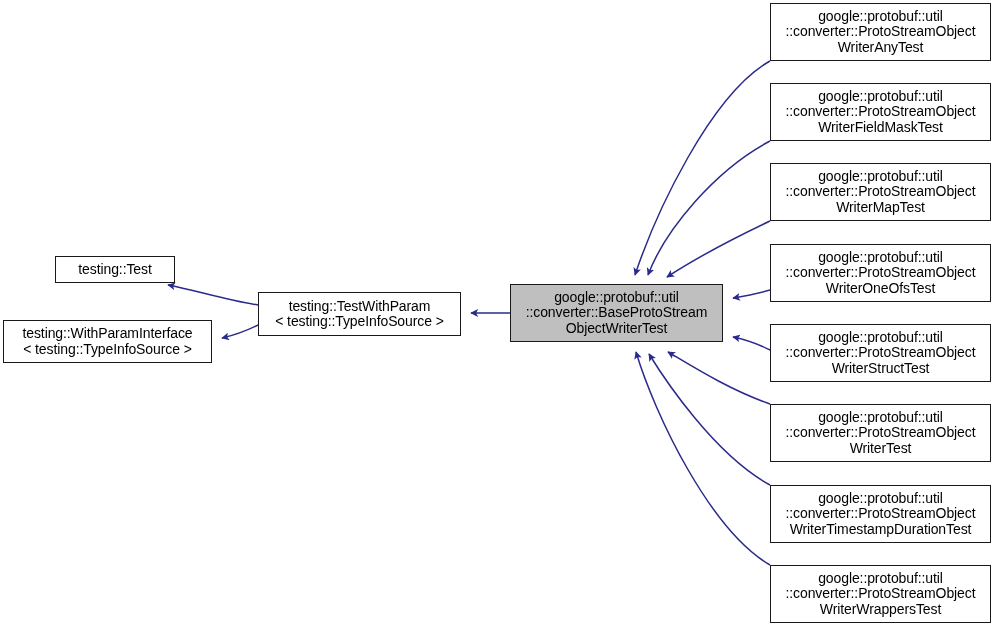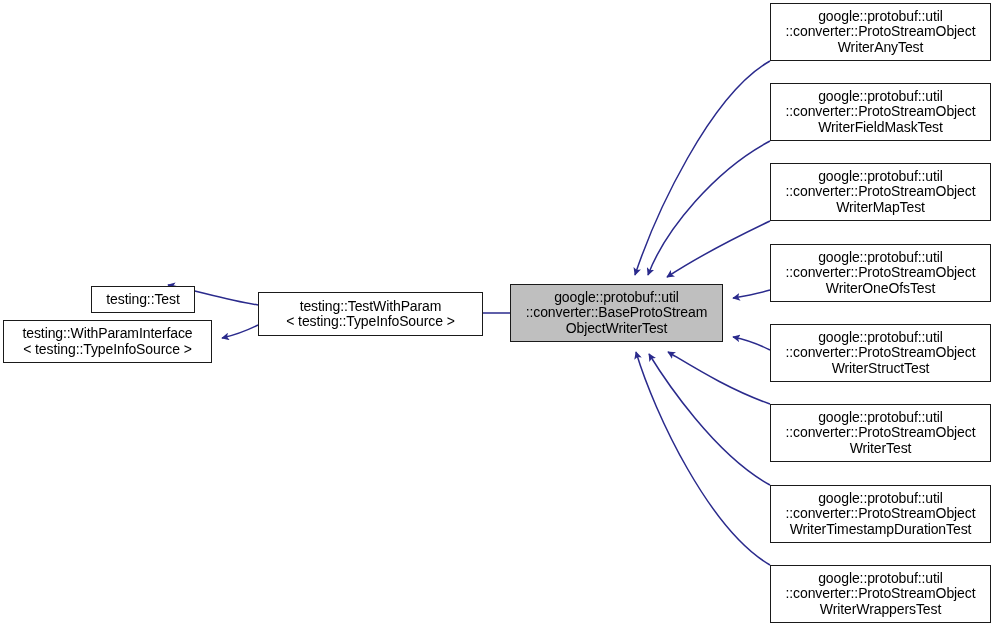--- a/index.html
+++ b/index.html
@@ -69,24 +69,24 @@
         <path d="M 770,221 C 730,240 690,262 667,277" fill="none" stroke="#2a2a8c" stroke-width="1.5" marker-end="url(#arrowhead)"></path>
         <path d="M 770,290 C 760,293 745,296 733,298" fill="none" stroke="#2a2a8c" stroke-width="1.5" marker-end="url(#arrowhead)"></path>
         <path d="M 770,350 C 760,345 748,340 733,337" fill="none" stroke="#2a2a8c" stroke-width="1.5" marker-end="url(#arrowhead)"></path>
         <path d="M 770,404 C 730,390 695,368 668,352" fill="none" stroke="#2a2a8c" stroke-width="1.5" marker-end="url(#arrowhead)"></path>
         <path d="M 770,485 C 715,455 665,380 649,354" fill="none" stroke="#2a2a8c" stroke-width="1.5" marker-end="url(#arrowhead)"></path>
         <path d="M 770,565 C 710,530 655,415 636,352" fill="none" stroke="#2a2a8c" stroke-width="1.5" marker-end="url(#arrowhead)"></path>
       </g>
   </svg>
 
   <div id="nodes-group">
-      <div class="node" style="left: 55px; top: 286px; width: 104px; height: 27px; border-color: rgb(26, 26, 26); background: rgb(255, 255, 255); color: rgb(0, 0, 0); margin-left: 36px;"><span class="node-label">testing::Test</span></div>
+      <div class="node" style="left: 55px; top: 256px; width: 120px; height: 27px; border-color: rgb(26, 26, 26); background: rgb(255, 255, 255); color: rgb(0, 0, 0);"><span class="node-label">testing::Test</span></div>
       <div class="node" style="left: 3px; top: 320px; width: 209px; height: 43px; border-color: rgb(26, 26, 26); background: rgb(255, 255, 255); color: rgb(0, 0, 0); align-items: center;"><span class="node-label">testing::WithParamInterface
 &lt; testing::TypeInfoSource &gt;</span></div>
-      <div class="node" style="left: 258px; top: 292px; width: 225px; height: 44px; border-color: rgb(26, 26, 26); background: rgb(255, 255, 255); color: rgb(0, 0, 0);"><span class="node-label">testing::TestWithParam
+      <div class="node" style="left: 258px; top: 292px; width: 203px; height: 44px; border-color: rgb(26, 26, 26); background: rgb(255, 255, 255); color: rgb(0, 0, 0);"><span class="node-label">testing::TestWithParam
 &lt; testing::TypeInfoSource &gt;</span></div>
       <div class="node highlight" style="left: 510px; top: 284px; width: 213px; height: 58px; border-color: rgb(26, 26, 26); background: rgb(191, 191, 191); color: rgb(0, 0, 0);"><span class="node-label">google::protobuf::util
 ::converter::BaseProtoStream
 ObjectWriterTest</span></div>
       <div class="node" style="left: 770px; top: 3px; width: 221px; height: 58px; border-color: rgb(26, 26, 26); background: rgb(255, 255, 255); color: rgb(0, 0, 0);"><span class="node-label">google::protobuf::util
 ::converter::ProtoStreamObject
 WriterAnyTest</span></div>
       <div class="node" style="left: 770px; top: 83px; width: 221px; height: 58px; border-color: rgb(26, 26, 26); background: rgb(255, 255, 255); color: rgb(0, 0, 0);"><span class="node-label">google::protobuf::util
 ::converter::ProtoStreamObject
 WriterFieldMaskTest</span></div>

